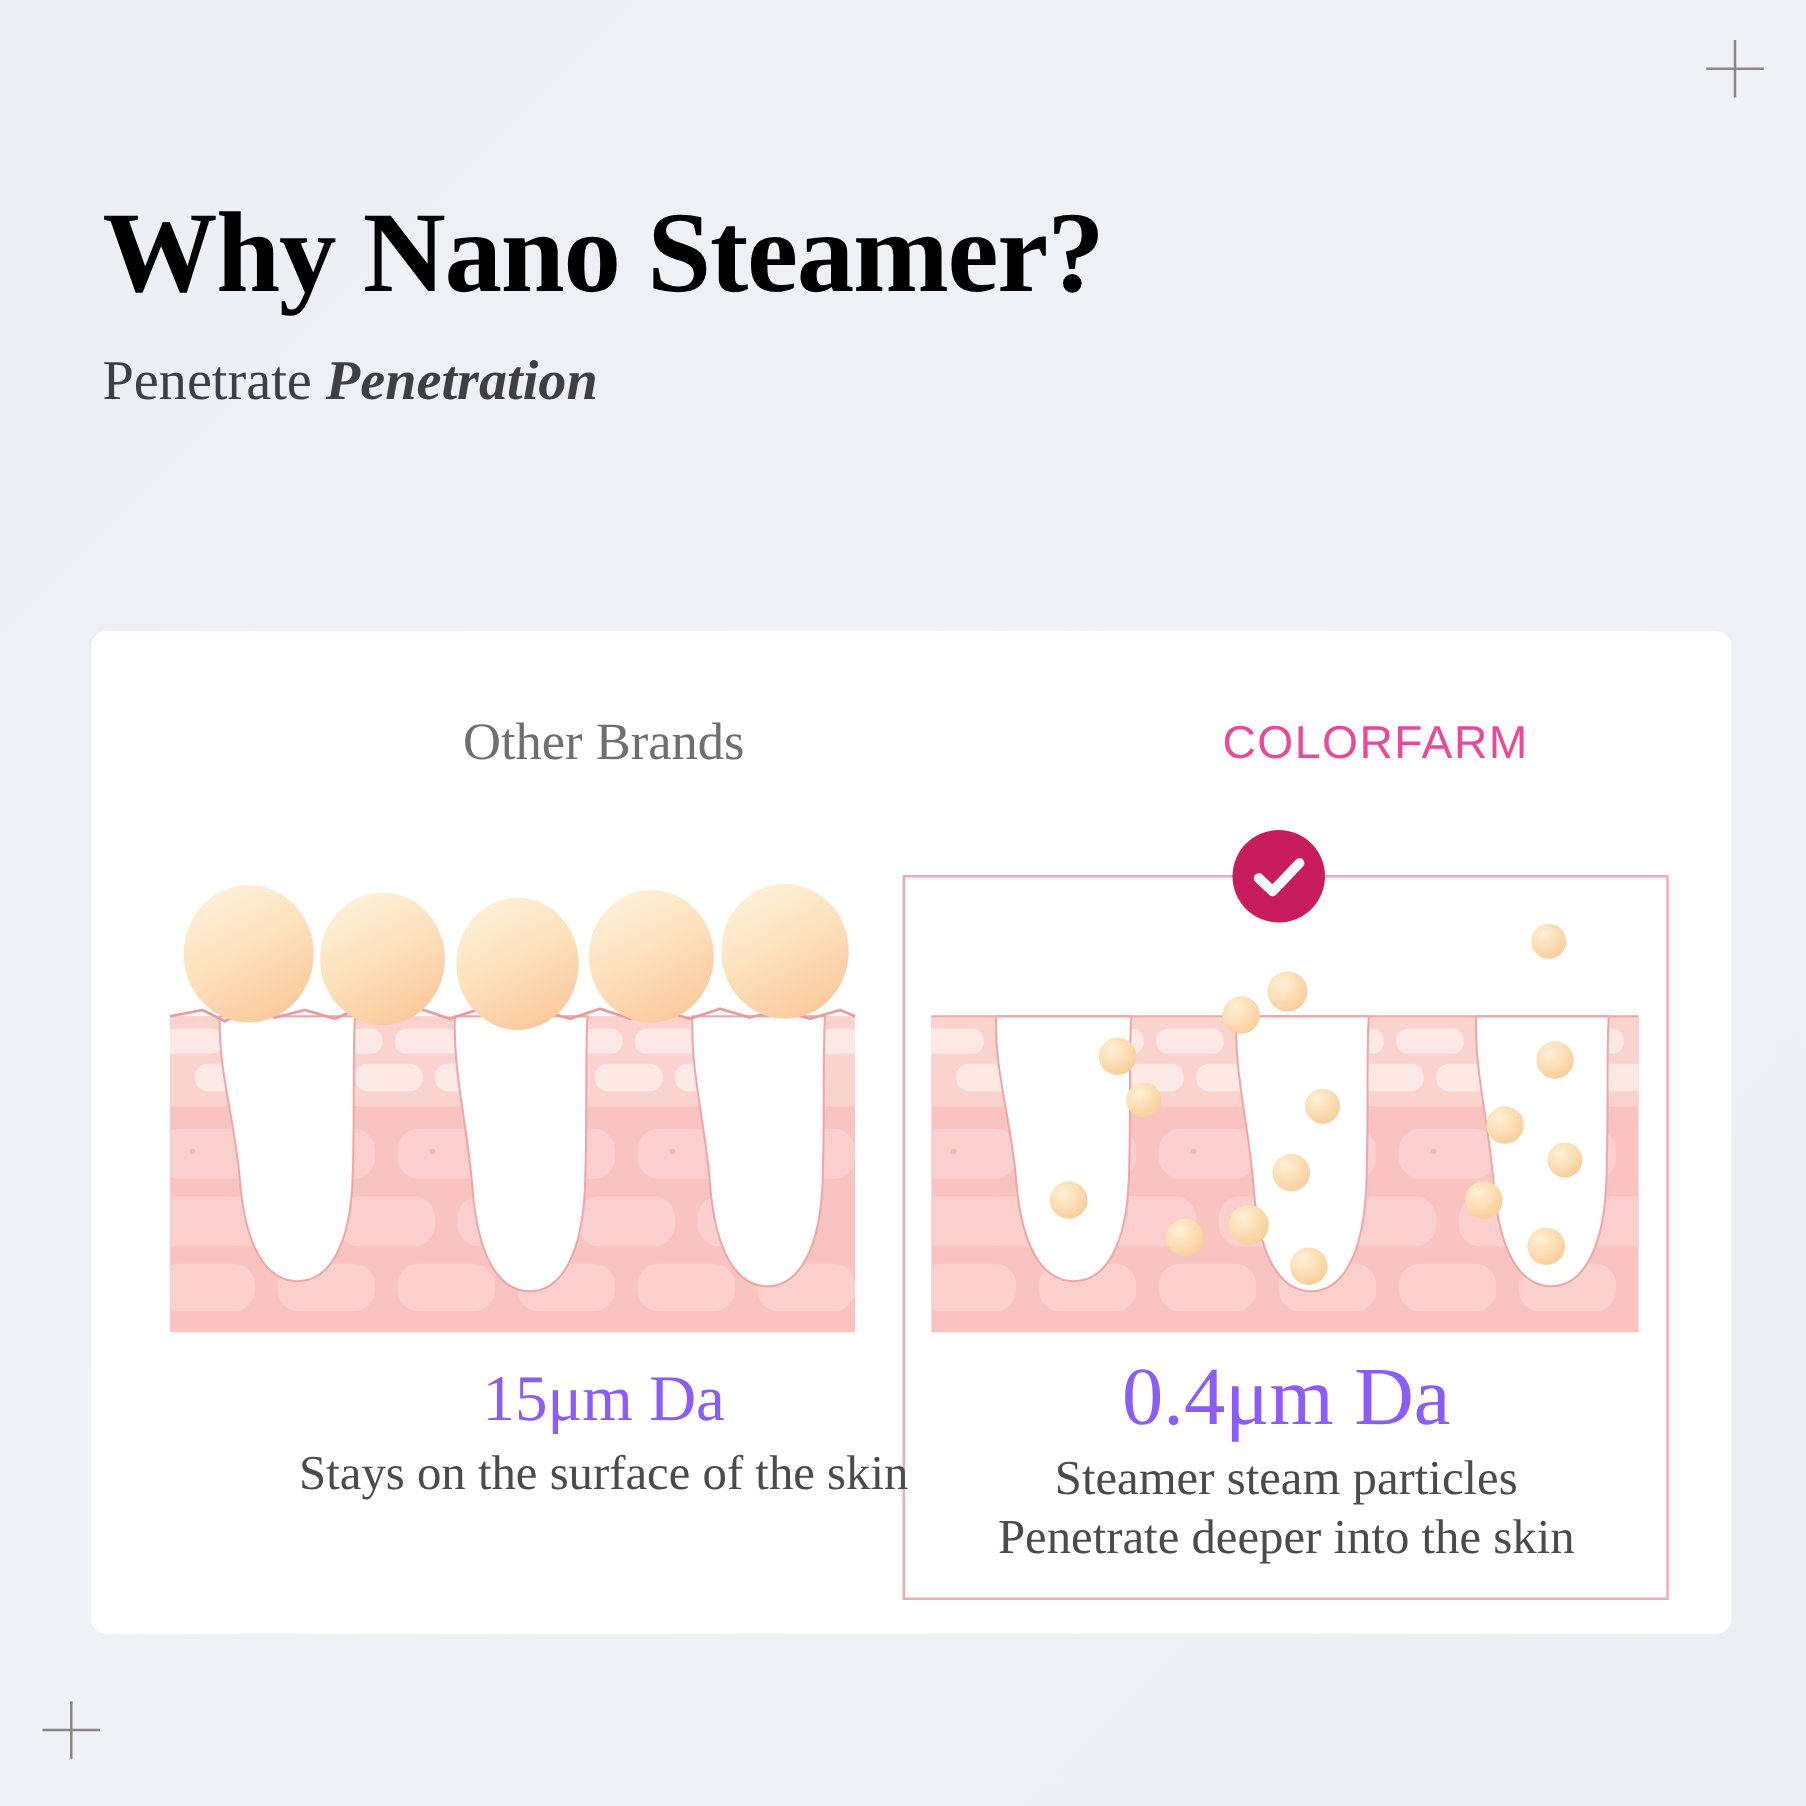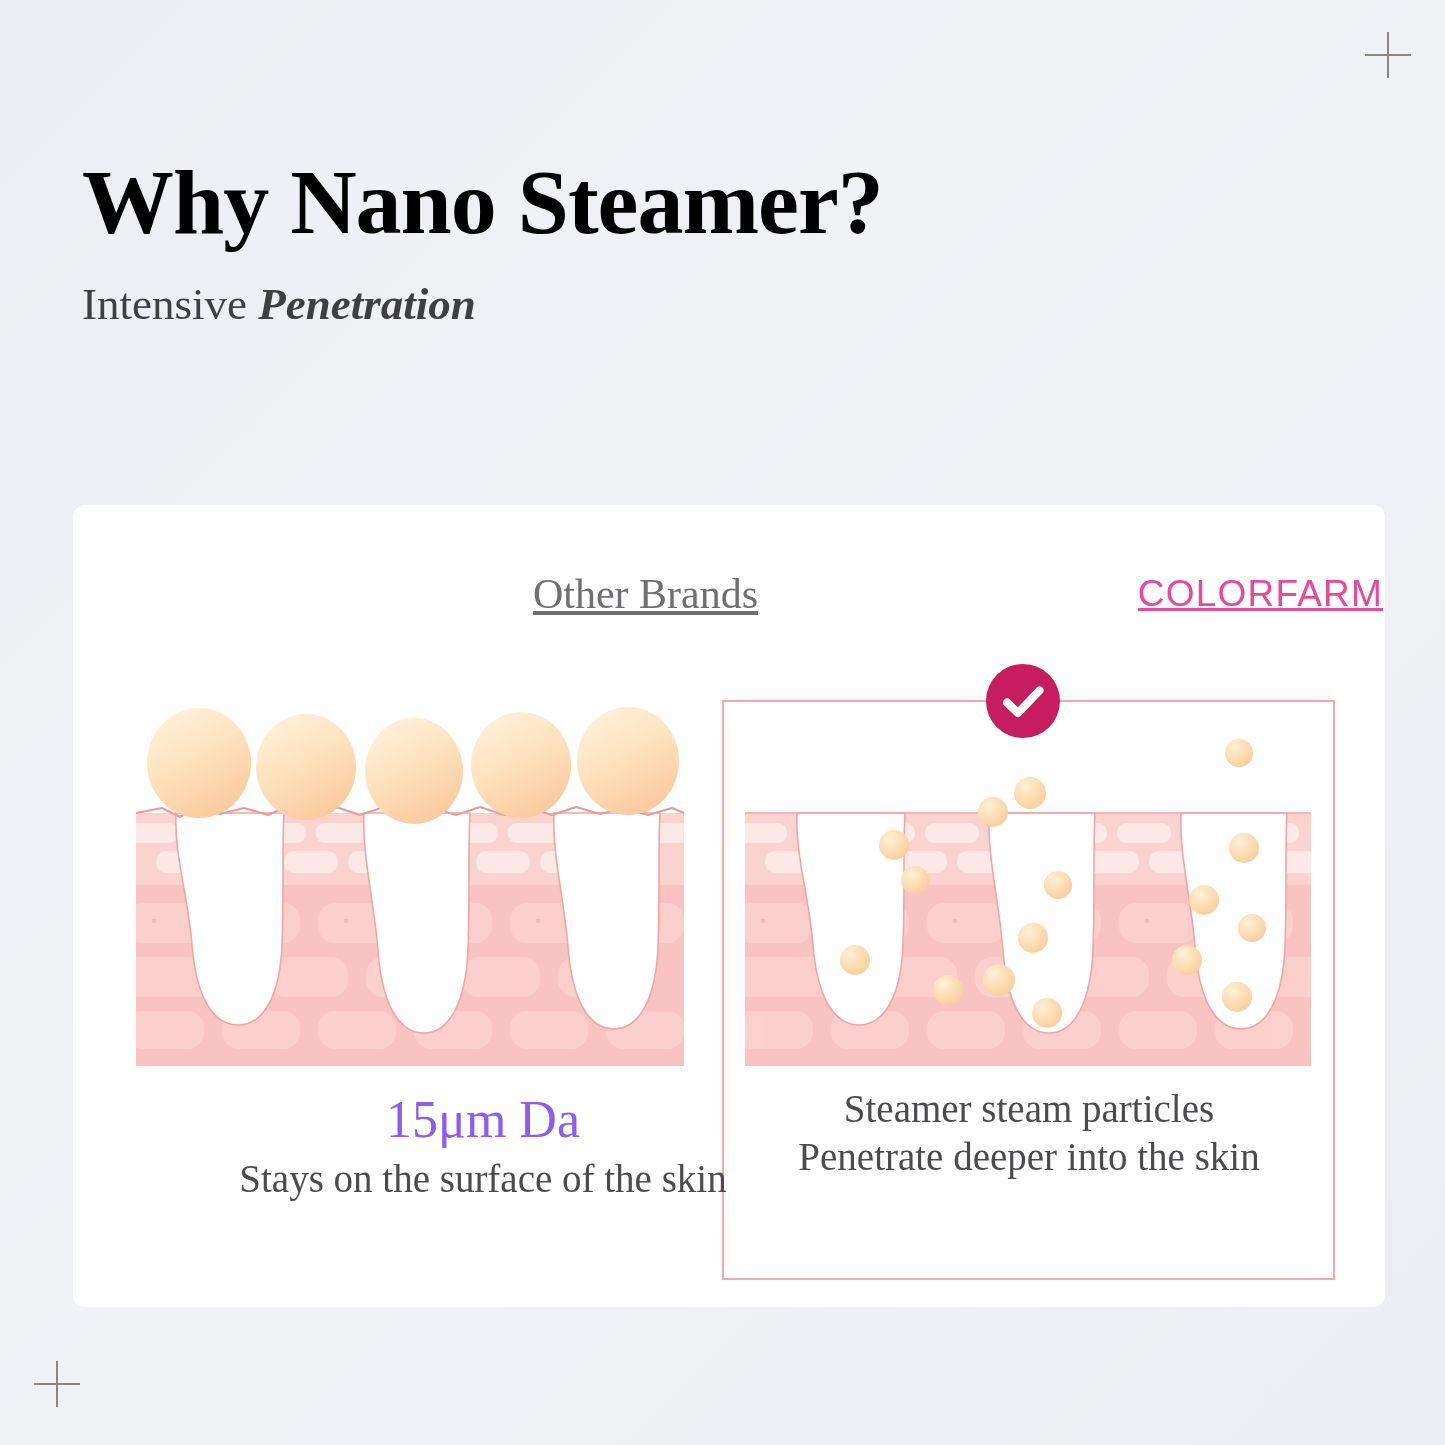--- a/index.html
+++ b/index.html
@@ -72,23 +72,22 @@
     top: 505px;
     width: 1312px;
     height: 802px;
     background: #ffffff;
     border-radius: 12px;
   }
 
   
   .col-head {
     position: absolute;
-    text-align: right;
+    text-align: center;
     white-space: nowrap;
-    text-decoration: underline;
   }
   #head-other {
     left: 135px;
     top: 65px;
     width: 550px;
     font-family: "Liberation Serif", serif;
     font-size: 42px;
     color: #6f6f73;
   }
   #head-brand {
@@ -169,21 +168,21 @@
     <span class="h"></span>
       <span class="v"></span>
   </div>
   <div class="plus" id="plus-bl">
     <span class="h"></span>
       <span class="v"></span>
   </div>
 
   <div id="header">
     <div id="page-title">Why Nano Steamer?</div>
-    <div class="subline" id="subtitle-1"><span>Intensive </span><em>Penetration</em></div>
+    <div class="subline" id="subtitle-1"><span>Penetrate </span><em>Penetration</em></div>
   </div>
 
   <div id="card">
 
     <div class="col-head" id="head-other">Other Brands</div>
     <div class="col-head" id="head-brand">COLORFARM</div>
 
     <div id="pink-box"></div>
 
     <div id="check-badge">
@@ -388,18 +387,19 @@
         </g>
       </svg>
     </div>
 
     <div class="label-block" id="label-left">
       <div class="size-text">15μm Da</div>
       <div class="desc-text">Stays on the surface of the skin</div>
     </div>
 
     <div class="label-block" id="label-right">
+      <div class="size-text">0.4μm Da</div>
       <div class="desc-text">Steamer steam particles</div>
       <div class="desc-text" style="margin-top:0">Penetrate deeper into the skin</div>
     </div>
 
   </div>
 </div>
 
 </body></html>

